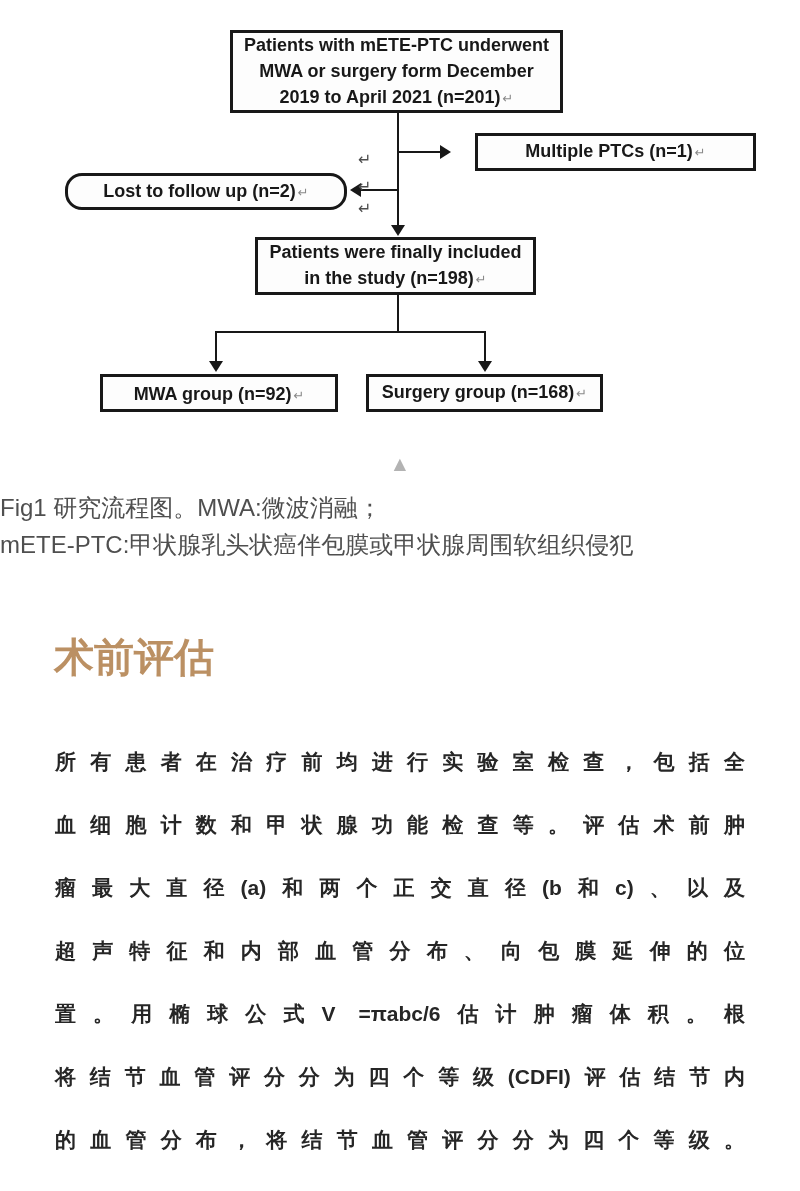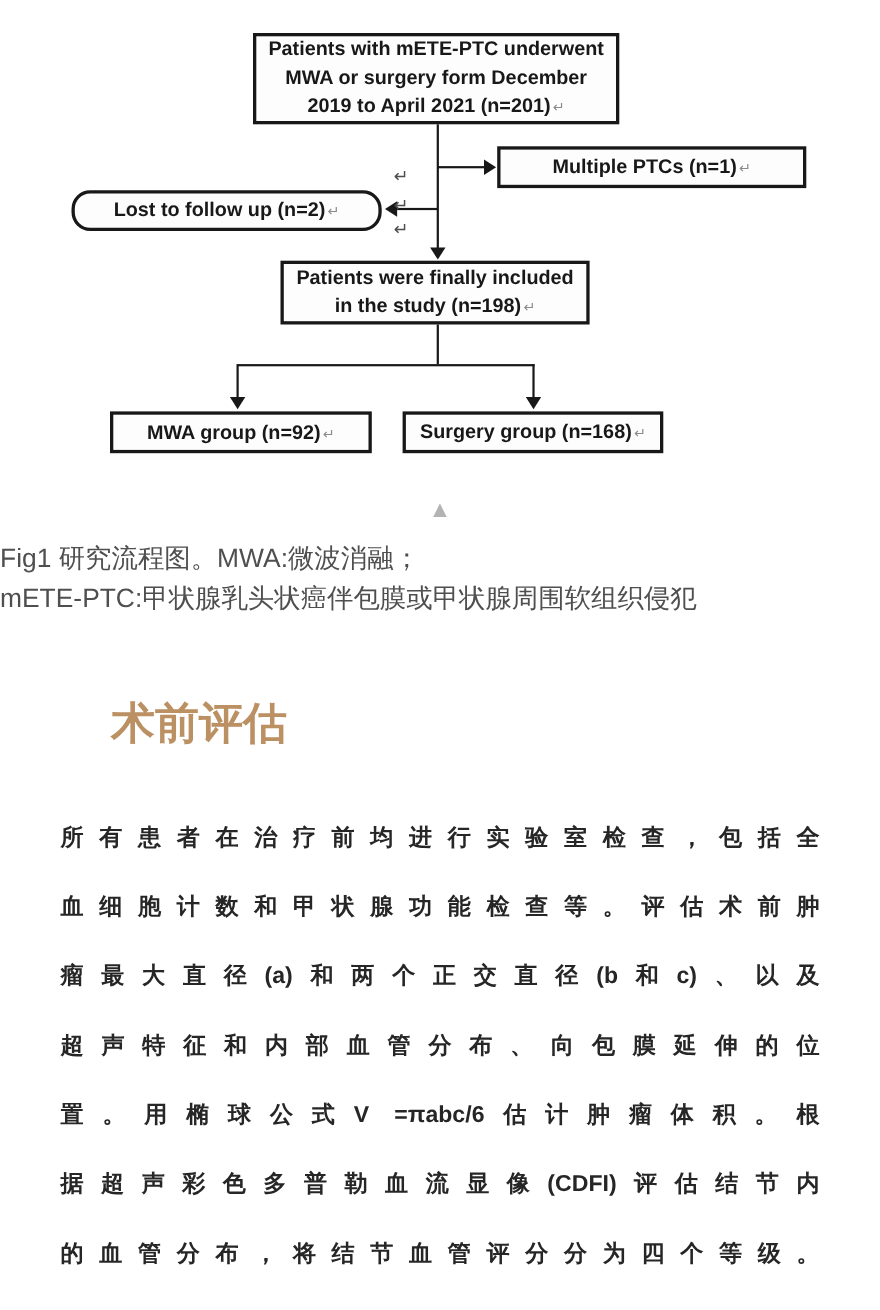--- a/index.html
+++ b/index.html
@@ -35,21 +35,21 @@
     color:#b3b3b3;font-size:21px;line-height:21px;cursor:pointer;
   }
   .caption{
     position:absolute;top:489px;left:0;width:800px;
     color:#4f4f4f;font-size:24px;line-height:37px;
   }
   
   .heading{
     position:absolute;left:54px;top:634px;
     font-family:"Liberation Serif","DejaVu Serif",serif;font-weight:bold;
-    font-size:40px;line-height:48px;color:var(--color-heading,#bb9063);margin-left:47px;
+    font-size:40px;line-height:48px;color:var(--color-heading,#bb9063);
   }
   .article{position:absolute;left:55px;top:730px;width:690px;color:var(--color-body,#262626);}
   .article .body-line{
     font-size:21px;height:63px;line-height:63px;
     text-align:justify;text-align-last:justify;font-weight:bold;
   }
 </style>
 </head>
 <body>
 
@@ -61,21 +61,21 @@
       <div class="fc-line">Patients with mETE-PTC underwent</div>
       <div class="fc-line">MWA or surgery form December</div>
       <div class="fc-line"><span>2019 to April 2021 (n=201)</span><span class="ret">↵</span></div>
     </div>
 
     <div class="vline" style="left:397px;top:113px;height:113px;"></div>
     <div class="arr arr-down" style="left:391px;top:225px;"></div>
 
     <div class="hline" style="left:398px;top:151px;width:44px;"></div>
     <div class="arr arr-right" style="left:440px;top:145px;"></div>
-    <div class="fc-box" style="left:452px;top:133px;width:281px;height:38px;">
+    <div class="fc-box" style="left:475px;top:133px;width:281px;height:38px;">
       <div class="fc-line"><span>Multiple PTCs (n=1)</span><span class="ret">↵</span></div>
     </div>
 
     <div class="hline" style="left:361px;top:189px;width:37px;"></div>
     <div class="arr arr-left" style="left:350px;top:183px;"></div>
     <div class="fc-box" style="left:65px;top:173px;width:282px;height:37px;border-radius:17px;">
       <div class="fc-line"><span>Lost to follow up (n=2)</span><span class="ret">↵</span></div>
     </div>
 
     <span class="stray-ret" style="left:358px;top:152px;">↵</span>
@@ -109,17 +109,17 @@
   </div>
 
   <div class="heading">术前评估</div>
 
   <div class="article">
     <div class="body-line">所有患者在治疗前均进行实验室检查，包括全</div>
     <div class="body-line">血细胞计数和甲状腺功能检查等。评估术前肿</div>
     <div class="body-line">瘤最大直径(a)和两个正交直径(b和c)、以及</div>
     <div class="body-line">超声特征和内部血管分布、向包膜延伸的位</div>
     <div class="body-line">置。用椭球公式V =πabc/6估计肿瘤体积。根</div>
-    <div class="body-line">据超声彩色多普勒血流显像(CDFI)评估结节内</div>
+    <div class="body-line">将结节血管评分分为四个等级(CDFI)评估结节内</div>
     <div class="body-line">的血管分布，将结节血管评分分为四个等级。</div>
   </div>
 
 </div>
 
 </body></html>

